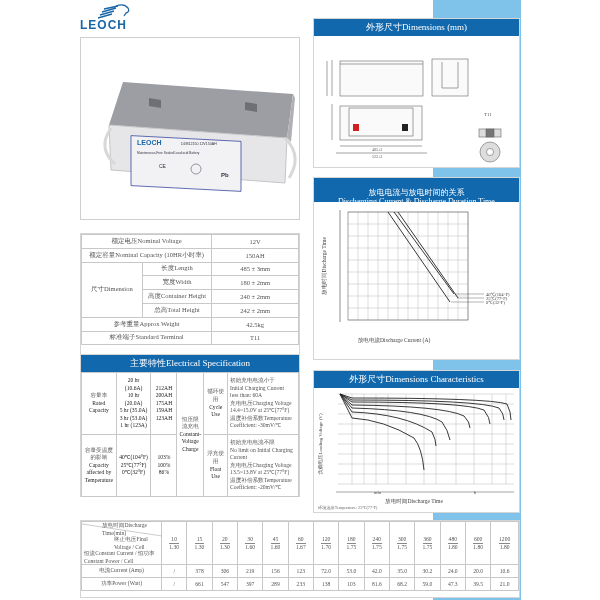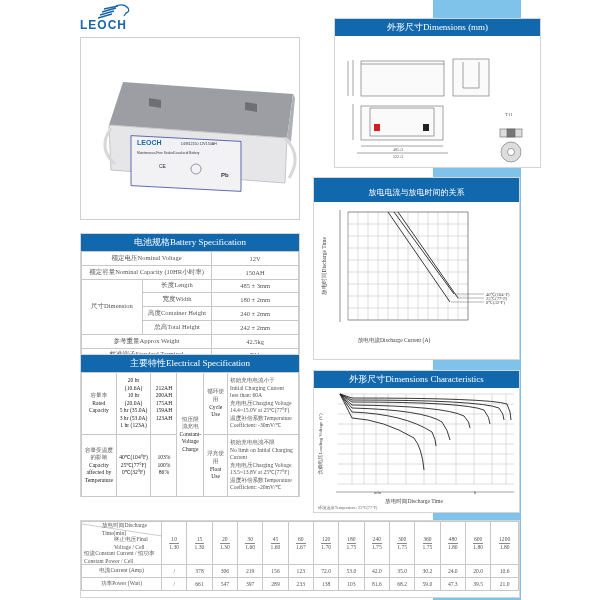--- a/index.html
+++ b/index.html
@@ -20,21 +20,21 @@
   table { border-collapse: collapse; width: 100%; font-size: 6.5px; color: #555; }
   td { border: 1px solid #c8c8c8; text-align: center; vertical-align: middle; padding: 0 2px; }
 
   .spec { left: 80px; top: 233px; width: 220px; height: 130px; }
   .spec td { height: 13.8px; }
 
   .elec { left: 80px; top: 354px; width: 220px; height: 143px; }
   .elec td { font-size: 5.6px; line-height: 7.6px; }
   .elec .b { color: #222; }
 
-  .dim { left: 313px; top: 18px; width: 207px; height: 150px; margin-left: 21px; }
+  .dim { left: 313px; top: 18px; width: 207px; height: 150px; }
   .dur { left: 313px; top: 177px; width: 207px; height: 183px; }
   .dchr { left: 313px; top: 370px; width: 207px; height: 143px; }
 
   .dtable { left: 80px; top: 520px; width: 440px; height: 78px; }
   .dtable td { font-size: 5.6px; height: 13px; }
   .dtable .frac { display: inline-block; }
   .dtable .frac span { display: block; line-height: 7px; }
   .dtable .frac .top { border-bottom: 1px solid #888; }
   .dh { position: relative; }
   .dh .temp { position: absolute; right: 6px; top: 4px; font-size: 5px; color: #cfe3f5; }
@@ -95,21 +95,20 @@
     </g>
     <rect x="39" y="88" width="6" height="7" fill="#d21f1f"></rect>
     <rect x="88" y="88" width="6" height="7" fill="#222"></rect>
     <text x="170" y="80" font-size="5" fill="#555">T11</text>
     <text x="58" y="115" font-size="4" fill="#555">485±3</text>
     <text x="58" y="122" font-size="4" fill="#555">522±3</text>
   </svg>
 </div>
 
 <div class="panel spec">
-  <div class="panel-head">电池规格Battery Specification</div>
   <table>
     <tbody>
         <tr>
       <td colspan="2" style="width:60%">额定电压Nominal Voltage</td>
       <td>12V</td>
     </tr>
     <tr>
       <td colspan="2">额定容量Nominal Capacity (10HR小时率)</td>
       <td>150AH</td>
     </tr>
@@ -212,20 +211,21 @@
         <div>Coefficient: -20mV/℃</div>
       </td>
     </tr>
   </tbody>
     </table>
 </div>
 
 <div class="panel dur">
   <div class="panel-head" style="height:24px;line-height:9px;padding-top:10px;font-size:8px">
     <div>放电电流与放电时间的关系</div>
+    <div>Discharging Current &amp; Discharge Duration Time</div>
   </div>
   <svg width="205" height="160" viewBox="0 0 205 160">
     <g stroke="#bbb" stroke-width="0.5">
       <line x1="44" y1="10" x2="44" y2="118"></line>
         <line x1="54" y1="10" x2="54" y2="118"></line>
       <line x1="64" y1="10" x2="64" y2="118"></line>
         <line x1="74" y1="10" x2="74" y2="118"></line>
       <line x1="84" y1="10" x2="84" y2="118"></line>
         <line x1="94" y1="10" x2="94" y2="118"></line>
       <line x1="104" y1="10" x2="104" y2="118"></line>

